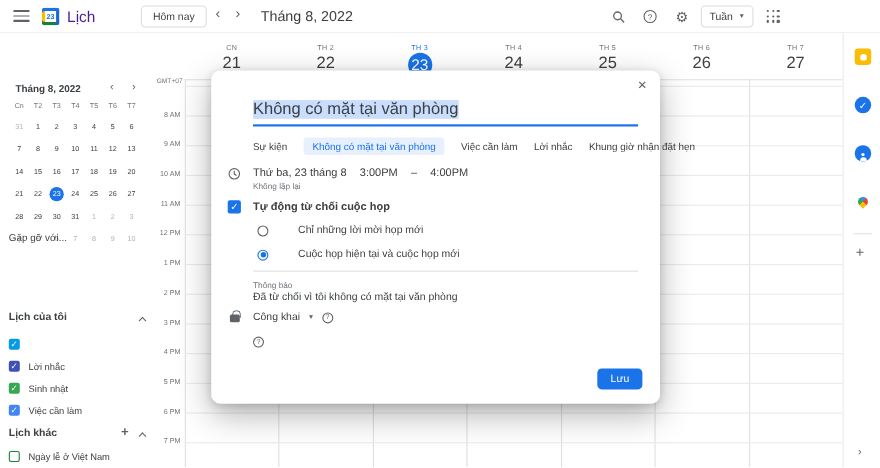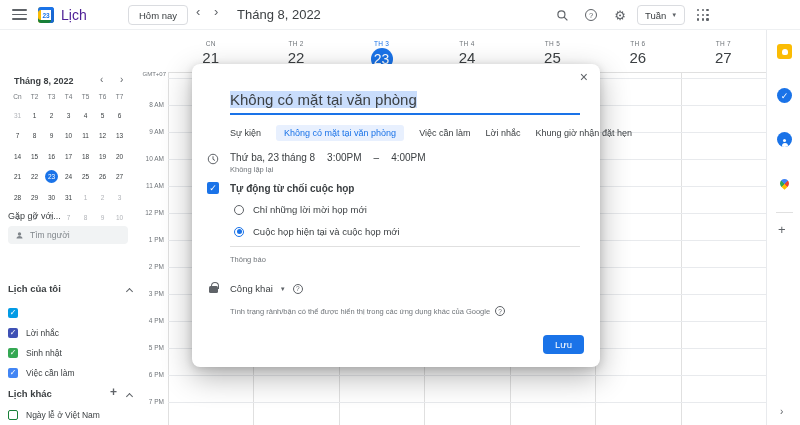--- a/index.html
+++ b/index.html
@@ -86,21 +86,21 @@
   .dtitle-wrap { position:absolute; left:38px; right:20px; top:27px; border-bottom:2px solid #1a73e8; padding-bottom:4px; cursor:text; }
   .dtitle { font-size:15px; color:#3c4043; background:#c9ddfc; }
   .dtabs { position:absolute; left:38px; top:61px; display:flex; align-items:center; gap:15px; }
   .dtab { font-size:9px; color:#3c4043; cursor:pointer; white-space:nowrap; }
   .dtab.sel { background:#e8f0fe; color:#1a73e8; padding:3px 8px; border-radius:3px; }
   .drow-icon { position:absolute; left:15px; color:#5f6368; }
   .dt-line { position:absolute; left:38px; top:88px; display:flex; gap:12px; font-size:10px; color:#3c4043; cursor:pointer;text-align:center; }
   .d-recur { position:absolute; left:38px; top:101px; font-size:7.5px; color:#70757a; cursor:pointer; }
   .dchk { position:absolute; left:15px; top:118px; width:12px; height:12px; background:#1a73e8; border-radius:2px; color:#fff; font-size:9px; display:flex; align-items:center; justify-content:center; cursor:pointer; }
   .d-autolabel { position:absolute; left:38px; top:119px; font-size:10px; color:#3c4043;font-weight:bold; }
-  .dradio-row { position:absolute; left:42px; display:flex; align-items:center; gap:9px; cursor:pointer; }
+  .dradio-row { position:absolute; left:42px; display:flex; align-items:center; gap:27px; cursor:pointer; }
   .radio { width:10px; height:10px; border:1.4px solid #5f6368; border-radius:50%; position:relative; }
   .radio.sel { border-color:#1a73e8; }
   .radio.sel:after { content:""; position:absolute; left:1.6px; top:1.6px; width:5px; height:5px; background:#1a73e8; border-radius:50%; }
   .dradio-row .lbl { font-size:9.5px; color:#3c4043; }
   .ddiv { position:absolute; left:38px; right:20px; top:182px; height:1px; background:#e0e0e0; }
   .d-notif-label { position:absolute; left:38px; top:191px; font-size:7.5px; color:#70757a; }
   .d-message { position:absolute; left:38px; top:201px; font-size:9.5px; color:#3c4043; }
   .lock { position:absolute; left:17px; top:222px; width:9px; height:7px; background:#5f6368; border-radius:1.5px; }
   .lock:before { content:""; position:absolute; left:1.5px; top:-4px; width:6px; height:6px; border:1.4px solid #5f6368; border-bottom:none; border-radius:4px 4px 0 0; }
   .d-visibility { position:absolute; left:38px; top:219px; display:flex; align-items:center; gap:7px; cursor:pointer; }
@@ -219,27 +219,20 @@
         <div class="mini-cell muted">4</div>
         <div class="mini-cell muted">5</div>
         <div class="mini-cell muted">6</div>
         <div class="mini-cell muted">7</div>
         <div class="mini-cell muted">8</div>
         <div class="mini-cell muted">9</div>
         <div class="mini-cell muted">10</div>
       </div>
     </div>
   <div class="meet-label">Gặp gỡ với...</div>
-  <div class="meet-box">
-    <svg width="9" height="9" viewBox="0 0 24 24">
-        <circle cx="12" cy="8" r="4.5" fill="#80868b"></circle>
-        <path d="M4 20c0-4.4 3.6-7 8-7s8 2.6 8 7z" fill="#80868b"></path>
-      </svg>
-    <span class="ph">Tìm người</span>
-  </div>
   <div class="sec-head" style="top:253px">
     <span>Lịch của tôi</span>
       <span class="sp"></span>
       <span class="chev-up"></span>
   </div>
   <div id="my-cals">
       <div class="cal-item" style="top: 276px;">
         <span class="cbx" style="background: rgb(3, 155, 229);">✓</span>
         <span class="lbl"></span>
       </div>
@@ -392,25 +385,25 @@
         <span class="lbl">Chỉ những lời mời họp mới</span>
       </div>
       <div class="dradio-row" style="top: 162px;">
         <span class="radio sel"></span>
         <span class="lbl">Cuộc họp hiện tại và cuộc họp mới</span>
       </div>
     </div>
 
   <div class="ddiv"></div>
   <div class="d-notif-label">Thông báo</div>
+  <div class="d-message">Đã từ chối vì tôi không có mặt tại văn phòng</div>
 
   <span class="lock"></span>
   <div class="d-visibility">
     <span class="val">Công khai</span>
     <span class="caret">▼</span>
     <span class="qmark">?</span>
   </div>
   <div class="d-hint">
-    <span>Tình trạng rảnh/bận có thể được hiển thị trong các ứng dụng khác của Google</span>
     <span class="qmark">?</span>
   </div>
   <button class="save-btn">Lưu</button>
 </div>
 
 </body></html>

